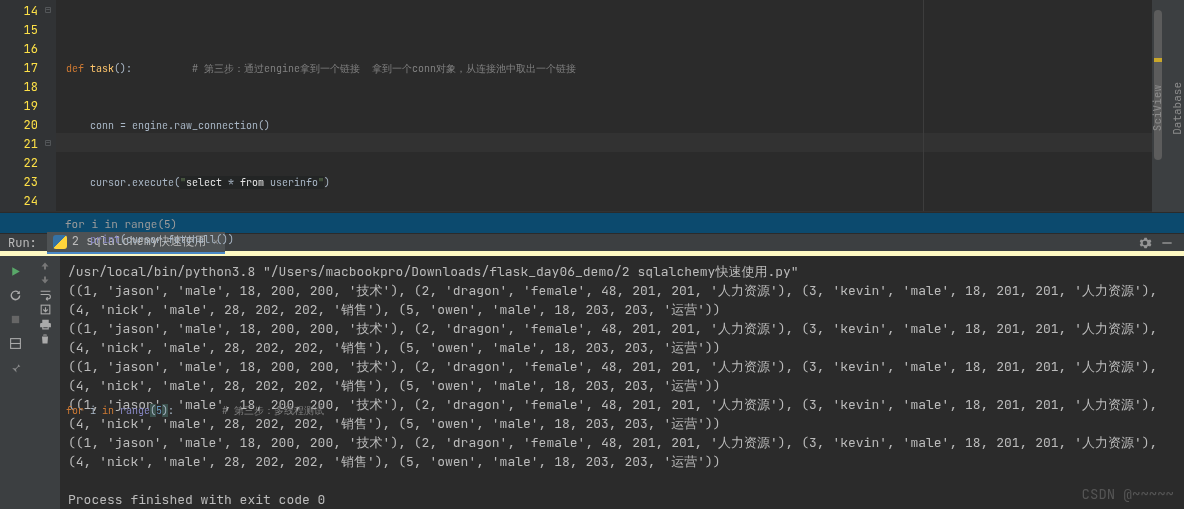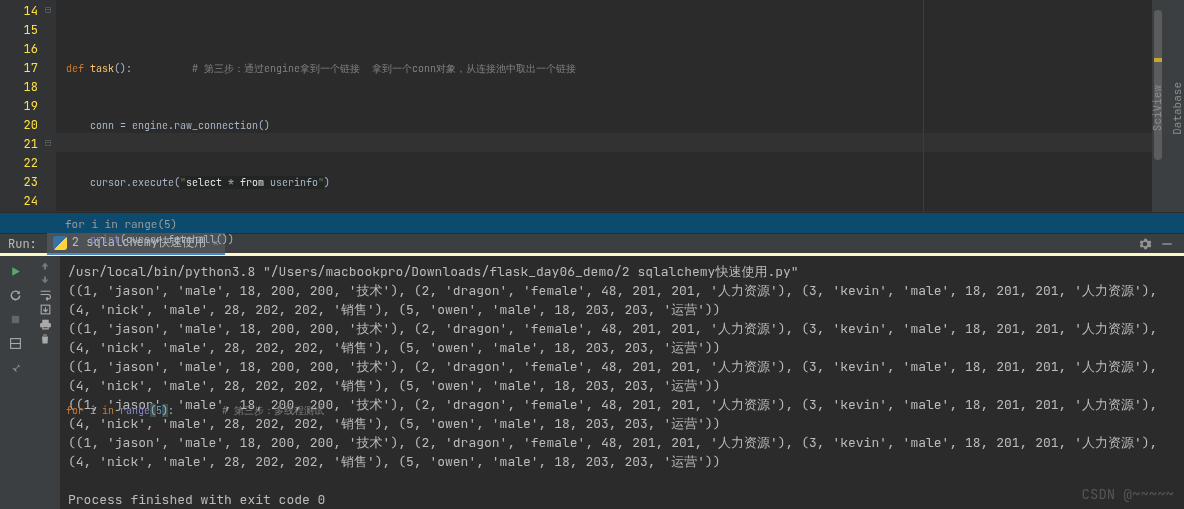--- a/index.html
+++ b/index.html
@@ -51,21 +51,21 @@
 .breadcrumb {
   height: 22px; background: #0c4a6e;
   padding-left: 65px; line-height: 22px;
   color: #9b9b9b; font-size: 11px;
   border-top: 1px solid #2b2b2b;
   border-bottom: 1px solid #2b2b2b;
 }
 .run-header {
   height: 22px; background: #3c3f41;
   display: flex; align-items: center;
-  border-bottom: 3px solid #fef9c3;
+  border-bottom: 5px solid #fef9c3;
   padding-left: 8px;
 }
 .run-label { color: #bbb; font-size: 12px; margin-right: 10px; }
 .run-tab {
   display: flex; align-items: center; height: 22px;
   background: #4e5254; padding: 0 6px;
   border-bottom: 2px solid #4a88c7;
   color: #bbb; font-size: 12px;
 }
 .py-icon {

